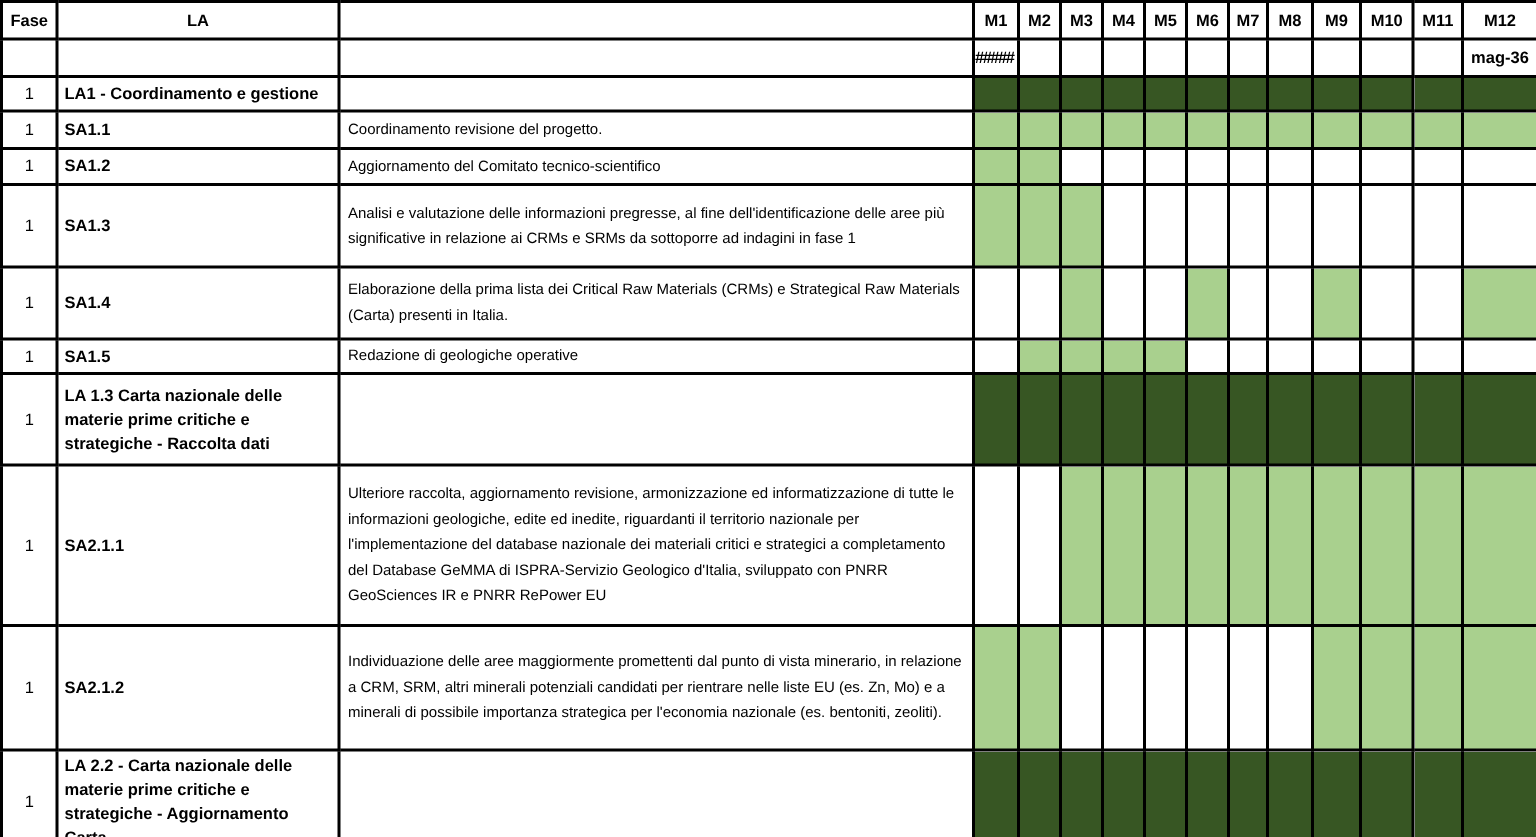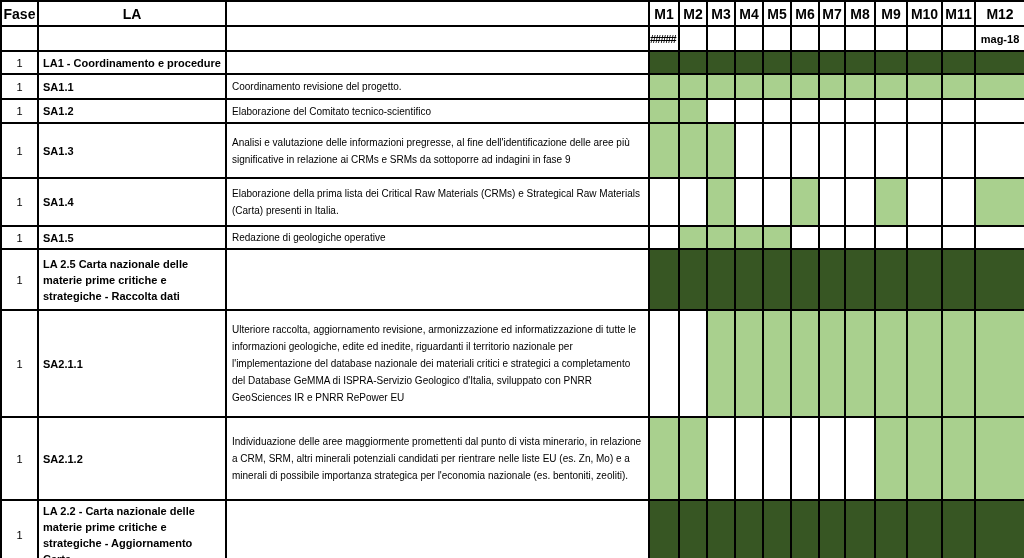--- a/index.html
+++ b/index.html
@@ -29,21 +29,21 @@
   col.c-desc  { width: 423px; }
   col.c-m1  { width: 30px; } col.c-m2  { width: 28px; } col.c-m3  { width: 28px; }
   col.c-m4  { width: 28px; } col.c-m5  { width: 28px; } col.c-m6  { width: 28px; }
   col.c-m7  { width: 26px; } col.c-m8  { width: 30px; } col.c-m9  { width: 32px; }
   col.c-m10 { width: 35px; } col.c-m11 { width: 33px; } col.c-m12 { width: 50px; }
 
   tr.header-row { height: 25px; }
   tr.subheader-row { height: 25px; }
 
   th.hdr {
-    font-size: 14px;
+    font-size: 11px;
     font-weight: bold;
     text-align: center;
     padding: 0 1px;
     white-space: nowrap;
   }
   td.subcell {
     font-size: 11px;
     font-weight: bold;
     text-align: center;
     padding: 0;
@@ -120,27 +120,27 @@
       <td class="subcell"></td>
       <td class="subcell"></td>
       <td class="subcell"></td>
       <td class="subcell"></td>
       <td class="subcell"></td>
       <td class="subcell"></td>
       <td class="subcell"></td>
       <td class="subcell"></td>
       <td class="subcell"></td>
       <td class="subcell"></td>
-      <td class="subcell">mag-18</td>
+      <td class="subcell">mag-36</td>
     </tr>
   </thead>
   <tbody id="gantt-body">
       <tr style="height: 23px;">
         <td class="fase-cell">1</td>
-        <td class="la-cell">LA1 - Coordinamento e procedure</td>
+        <td class="la-cell">LA1 - Coordinamento e gestione</td>
         <td class="desc-cell"></td>
         <td class="month-cell filled-dark" style="background: rgb(55, 86, 35);"></td>
         <td class="month-cell filled-dark" style="background: rgb(55, 86, 35);"></td>
         <td class="month-cell filled-dark" style="background: rgb(55, 86, 35);"></td>
         <td class="month-cell filled-dark" style="background: rgb(55, 86, 35);"></td>
         <td class="month-cell filled-dark" style="background: rgb(55, 86, 35);"></td>
         <td class="month-cell filled-dark" style="background: rgb(55, 86, 35);"></td>
         <td class="month-cell filled-dark" style="background: rgb(55, 86, 35);"></td>
         <td class="month-cell filled-dark" style="background: rgb(55, 86, 35);"></td>
         <td class="month-cell filled-dark" style="background: rgb(55, 86, 35);"></td>
@@ -161,38 +161,38 @@
         <td class="month-cell filled-light" style="background: rgb(169, 208, 142);"></td>
         <td class="month-cell filled-light" style="background: rgb(169, 208, 142);"></td>
         <td class="month-cell filled-light" style="background: rgb(169, 208, 142);"></td>
         <td class="month-cell filled-light" style="background: rgb(169, 208, 142);"></td>
         <td class="month-cell filled-light" style="background: rgb(169, 208, 142);"></td>
         <td class="month-cell filled-light" style="background: rgb(169, 208, 142);"></td>
       </tr>
       <tr style="height: 24px;">
         <td class="fase-cell">1</td>
         <td class="la-cell">SA1.2</td>
-        <td class="desc-cell">Elaborazione del Comitato tecnico-scientifico</td>
+        <td class="desc-cell">Aggiornamento del Comitato tecnico-scientifico</td>
         <td class="month-cell filled-light" style="background: rgb(169, 208, 142);"></td>
         <td class="month-cell filled-light" style="background: rgb(169, 208, 142);"></td>
         <td class="month-cell"></td>
         <td class="month-cell"></td>
         <td class="month-cell"></td>
         <td class="month-cell"></td>
         <td class="month-cell"></td>
         <td class="month-cell"></td>
         <td class="month-cell"></td>
         <td class="month-cell"></td>
         <td class="month-cell"></td>
         <td class="month-cell"></td>
       </tr>
       <tr style="height: 55px;">
         <td class="fase-cell">1</td>
         <td class="la-cell">SA1.3</td>
-        <td class="desc-cell">Analisi e valutazione delle informazioni pregresse, al fine dell'identificazione delle aree più significative in relazione ai CRMs e SRMs da sottoporre ad indagini in fase 9</td>
+        <td class="desc-cell">Analisi e valutazione delle informazioni pregresse, al fine dell'identificazione delle aree più significative in relazione ai CRMs e SRMs da sottoporre ad indagini in fase 1</td>
         <td class="month-cell filled-light" style="background: rgb(169, 208, 142);"></td>
         <td class="month-cell filled-light" style="background: rgb(169, 208, 142);"></td>
         <td class="month-cell filled-light" style="background: rgb(169, 208, 142);"></td>
         <td class="month-cell"></td>
         <td class="month-cell"></td>
         <td class="month-cell"></td>
         <td class="month-cell"></td>
         <td class="month-cell"></td>
         <td class="month-cell"></td>
         <td class="month-cell"></td>
@@ -228,21 +228,21 @@
         <td class="month-cell"></td>
         <td class="month-cell"></td>
         <td class="month-cell"></td>
         <td class="month-cell"></td>
         <td class="month-cell"></td>
         <td class="month-cell"></td>
         <td class="month-cell"></td>
       </tr>
       <tr style="height: 61px;">
         <td class="fase-cell">1</td>
-        <td class="la-cell">LA 2.5 Carta nazionale delle materie prime critiche e strategiche - Raccolta dati</td>
+        <td class="la-cell">LA 1.3 Carta nazionale delle materie prime critiche e strategiche - Raccolta dati</td>
         <td class="desc-cell"></td>
         <td class="month-cell filled-dark" style="background: rgb(55, 86, 35);"></td>
         <td class="month-cell filled-dark" style="background: rgb(55, 86, 35);"></td>
         <td class="month-cell filled-dark" style="background: rgb(55, 86, 35);"></td>
         <td class="month-cell filled-dark" style="background: rgb(55, 86, 35);"></td>
         <td class="month-cell filled-dark" style="background: rgb(55, 86, 35);"></td>
         <td class="month-cell filled-dark" style="background: rgb(55, 86, 35);"></td>
         <td class="month-cell filled-dark" style="background: rgb(55, 86, 35);"></td>
         <td class="month-cell filled-dark" style="background: rgb(55, 86, 35);"></td>
         <td class="month-cell filled-dark" style="background: rgb(55, 86, 35);"></td>

